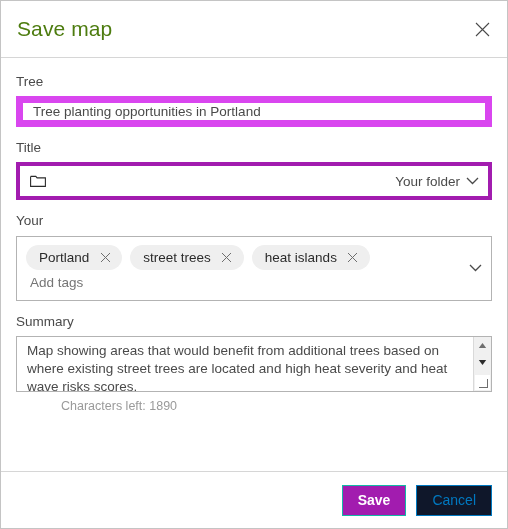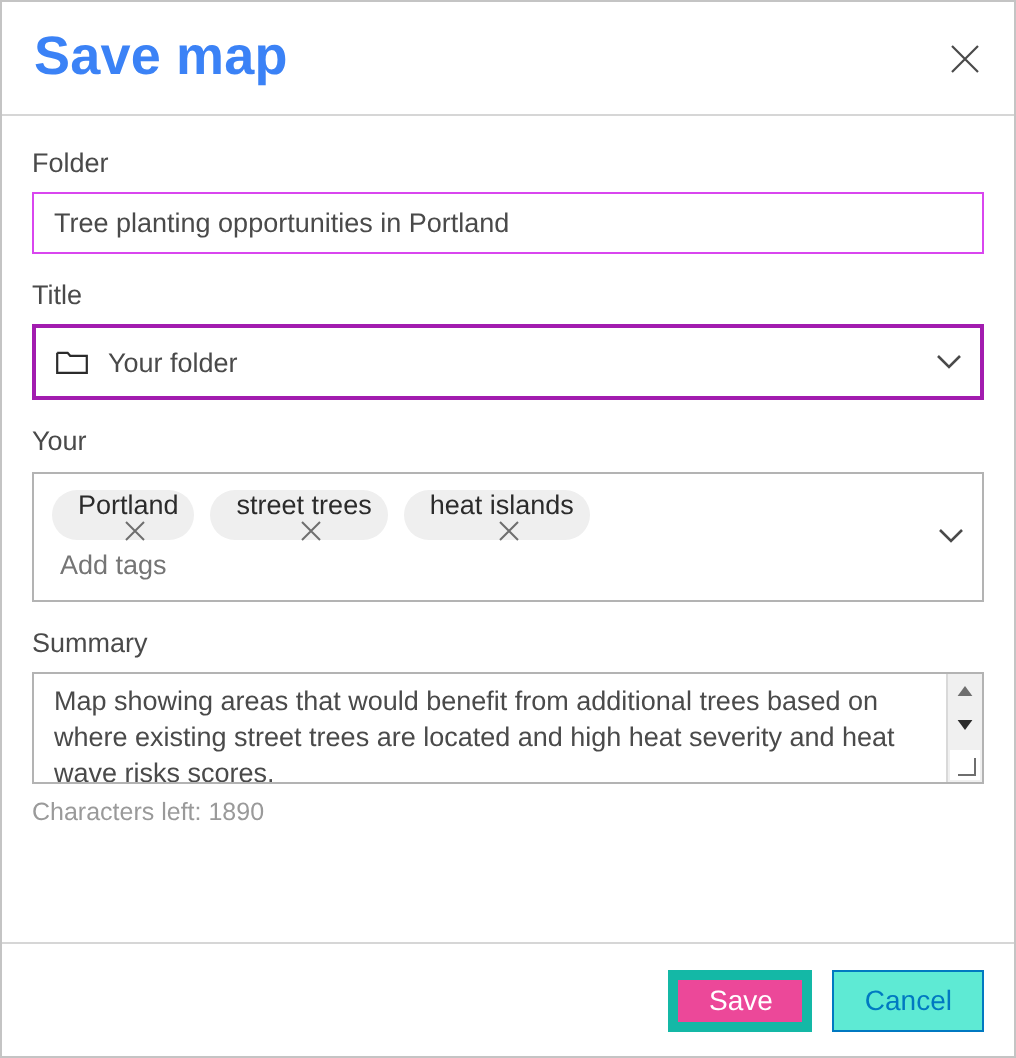--- a/index.html
+++ b/index.html
@@ -31,23 +31,23 @@
     position: relative;
     height: 57px;
     min-height: 57px;
     border-bottom: 1px solid #d6d6d6;
     display: flex;
     align-items: center;
     padding: 0 15px 0 16px;
     box-sizing: border-box;
   }
   .dialog-title {
-    font-size: 27px;
-    font-weight: 700;
-    color: #3b82f6;
+    font-size: 21px;
+    font-weight: 400;
+    color: #4d7c0f;
     letter-spacing: 0.1px;
     line-height: 1;
     padding-bottom: 2px;
   }
   .close-btn {
     position: absolute;
     right: 12px;
     top: 50%;
     transform: translateY(-50%);
     width: 26px;
@@ -79,42 +79,43 @@
     color: #4a4a4a;
     margin-bottom: 6px;
     line-height: 1.2;
   }
 
   .text-input {
     box-sizing: border-box;
     display: block;
     width: 100%;
     height: 31px;
-    border: 1px solid #d946ef;
+    border: 7px solid #d946ef;
     background: #fff;
     font-family: "Liberation Sans", sans-serif;
     font-size: 13.5px;
     color: #4a4a4a;
     padding: 0 10px;
     outline: none;
     border-radius: 0;
   }
 
   
   .select-box {
     position: relative;
     box-sizing: border-box;
     width: 100%;
     height: 38px;
-    border: 2px solid #a21caf;
+    border: 4px solid #a21caf;
     background: #fff;
     display: flex;
     align-items: center;
     padding: 0 28px 0 10px;
     cursor: pointer;
+    justify-content: space-between;
   }
   .folder-icon { margin-right: 10px; display: flex; align-items: center; }
   .select-value {
     font-size: 13.5px;
     color: #4a4a4a;
     white-space: nowrap;
     overflow: hidden;
     text-overflow: ellipsis;
   }
   .chevron {
@@ -144,21 +145,20 @@
   .tag {
     display: inline-flex;
     align-items: center;
     background: #efefef;
     border-radius: 13px;
     height: 25px;
     padding: 0 8px 0 13px;
     font-size: 13.5px;
     color: #2b2b2b;
     white-space: nowrap;
-    flex-direction: column;
   }
   .tag-remove {
     display: inline-flex;
     align-items: center;
     justify-content: center;
     width: 18px;
     height: 18px;
     margin-left: 7px;
     cursor: pointer;
   }
@@ -246,20 +246,21 @@
     height: 8px;
     border-right: 1px solid #6e6e6e;
     border-bottom: 1px solid #6e6e6e;
   }
 
   .chars-left {
     font-size: 12.5px;
     color: #9a9a9a;
     margin-top: 7px;
     line-height: 1.2;
+    margin-left: 45px;
   }
 
   
   .dialog-footer {
     height: 57px;
     min-height: 57px;
     border-top: 1px solid #d6d6d6;
     display: flex;
     align-items: center;
     justify-content: flex-end;
@@ -271,26 +272,27 @@
     font-family: "Liberation Sans", sans-serif;
     font-size: 14px;
     height: 31px;
     min-width: 54px;
     padding: 0 15px;
     border-radius: 0;
     cursor: pointer;
     line-height: 1;
   }
   .btn-primary {
-    background: #ec4899;
-    border: 5px solid #14b8a6;
+    background: #a21caf;
+    border: 1px solid #14b8a6;
     color: #ffffff;
+    font-weight: bold;
   }
   .btn-secondary {
-    background: #5eead4;
+    background: #0f172a;
     border: 1px solid #0079c1;
     color: #0079c1;
   }
 </style>
 </head>
 <body>
 
 <div class="dialog">
 
   <div class="dialog-header">
@@ -300,21 +302,21 @@
         <svg width="15" height="15" viewBox="0 0 15 15" aria-hidden="true">
           <path d="M1 1 L14 14 M14 1 L1 14" stroke="#4a4a4a" stroke-width="1.1" fill="none"></path>
         </svg>
       </span>
     </button>
   </div>
 
   <div class="dialog-body">
 
     <div class="field">
-      <label class="field-label">Folder</label>
+      <label class="field-label">Tree</label>
       <input class="text-input" type="text" value="Tree planting opportunities in Portland" style="">
     </div>
 
     <div class="field">
       <label class="field-label">Title</label>
       <div class="select-box">
         <span class="folder-icon">
           <svg width="16" height="14" viewBox="0 0 16 14" aria-hidden="true">
             <path d="M0.6 2.4 h5.2 l1.3 1.5 h0.2 M0.6 2.4 v10 h14.8 v-8.5 h-8.3" stroke="#2b2b2b" stroke-width="1.1" fill="none" stroke-linejoin="miter"></path>
           </svg>

